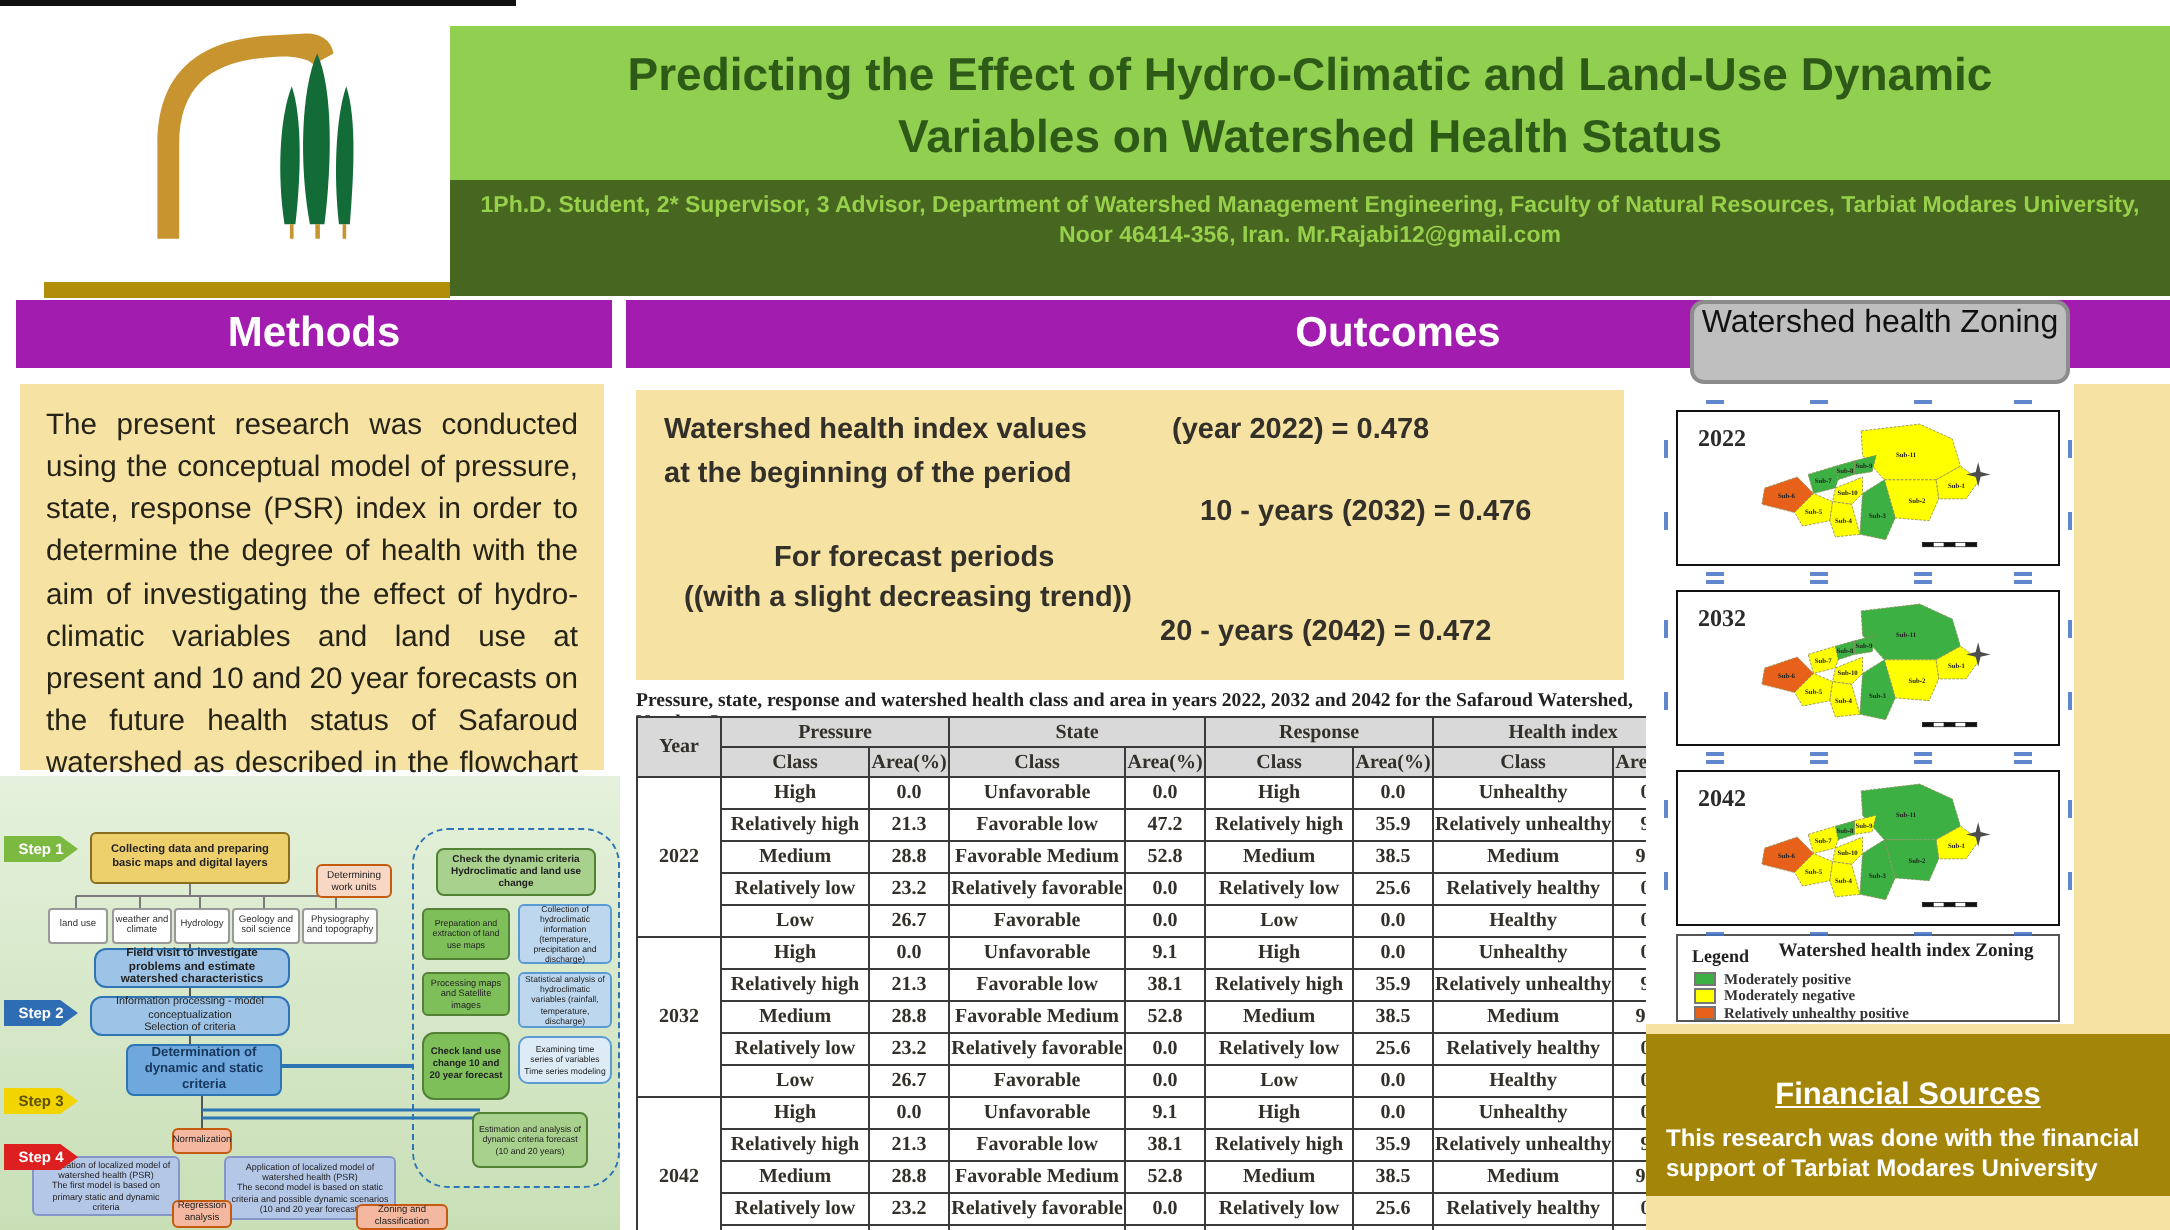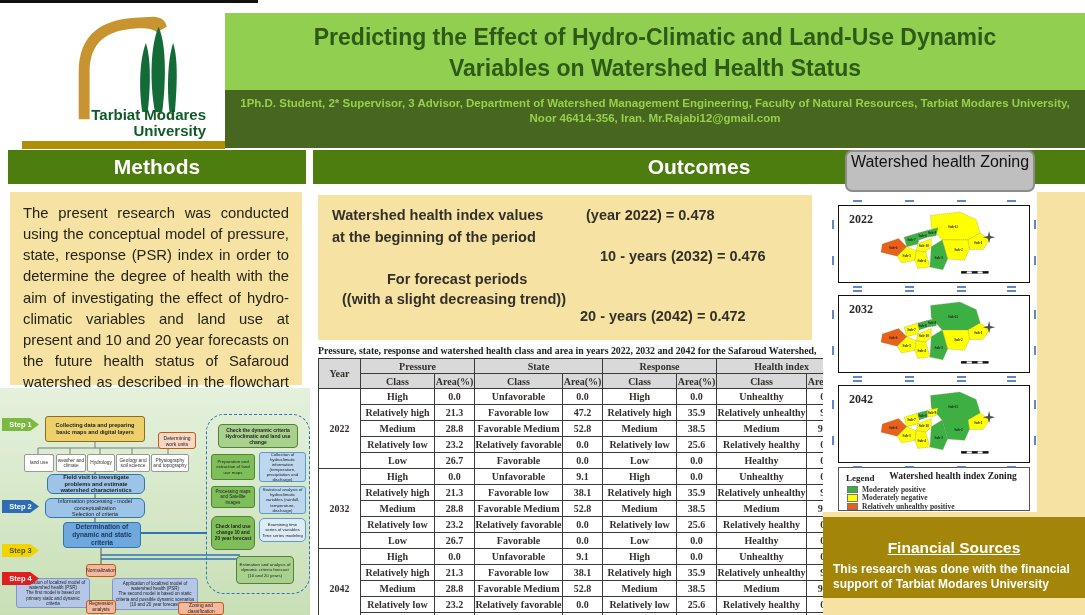--- a/index.html
+++ b/index.html
@@ -15,21 +15,21 @@
   .gold-underline{left:22px;top:141px;width:203px;height:8px;background:#b18e08;}
   .title-band{left:225px;top:13px;width:860px;height:77px;background:#90cf50;}
   .title-band .t{padding:9px 40px 0 40px;text-align:center;color:#2e5a17;
                  font-size:23px;font-weight:bold;line-height:1.35;}
   .authors-band{left:225px;top:90px;width:860px;height:58px;background:#47661f;color:#97d04b;
                 text-align:center;}
   .authors-band .a1{font-size:12.5px;font-weight:bold;margin-top:5px;}
   .authors-band .a2{font-size:11.5px;font-weight:bold;margin-top:6px;line-height:1.3;padding:0 14px;}
 
   
-  .sec-header{background:#4d7c0f;color:#fff;font-weight:bold;font-size:21px;
+  .sec-header{background:#a21caf;color:#fff;font-weight:bold;font-size:21px;
               text-align:center;line-height:34px;}
   .methods-header{left:8px;top:150px;width:298px;height:34px;}
   .outcomes-header{left:313px;top:150px;width:772px;height:34px;}
   .zoning-title{left:845px;top:150px;width:190px;height:42px;background:#bfbfbf;
                 border:2px solid #8c8c8c;border-radius:7px;z-index:5;text-align:center;
                 color:#111;font-size:16px;line-height:1.25;padding-top:0px;box-sizing:border-box;}
 
   
   .methods-body{left:10px;top:192px;width:292px;height:193px;background:#f6e2a2;box-sizing:border-box;
                 padding:11px 13px;}
@@ -118,24 +118,20 @@
   <div class="abs logo-area">
     <svg width="170" height="118" viewBox="0 0 170 130" style="position:absolute;left:40px;top:2px;">
       <path d="M34,126 L34,74 C34,30 62,16 96,14 L116,13 C124,13 130,17 131,24 L120,30 C116,26 106,25 96,26 C66,28 46,40 46,74 L46,126 Z" fill="#c79430"></path>
       <path d="M118,118 C112,86 113,44 122,24 C131,44 130,86 126,118 Z" fill="#136c38"></path>
       <path d="M104,118 C100,92 101,60 108,42 C114,60 113,92 110,118 Z" fill="#136c38"></path>
       <path d="M134,118 C131,92 132,60 138,42 C144,60 142,92 140,118 Z" fill="#136c38"></path>
       <rect x="121" y="118" width="2.5" height="8" fill="#c79430"></rect>
       <rect x="107" y="118" width="2" height="8" fill="#c79430"></rect>
       <rect x="136" y="118" width="2" height="8" fill="#c79430"></rect>
     </svg>
-    <div class="logo-text">
-      <div>Tarbiat Modares</div>
-      <div>University</div>
-    </div>
   </div>
   <div class="abs gold-underline"></div>
 
   <div class="abs title-band">
     <div class="t">Predicting the Effect of Hydro-Climatic and Land-Use Dynamic Variables on Watershed Health Status</div>
   </div>
   <div class="abs authors-band">
     <div class="a2">1Ph.D. Student, 2* Supervisor, 3 Advisor, Department of Watershed Management Engineering, Faculty of Natural Resources, Tarbiat Modares University, Noor 46414-356, Iran. Mr.Rajabi12@gmail.com</div>
   </div>
 

